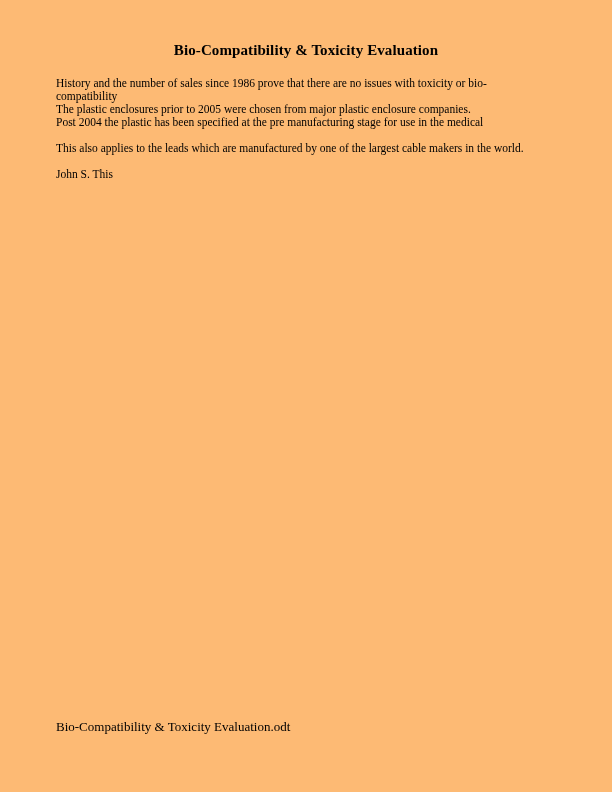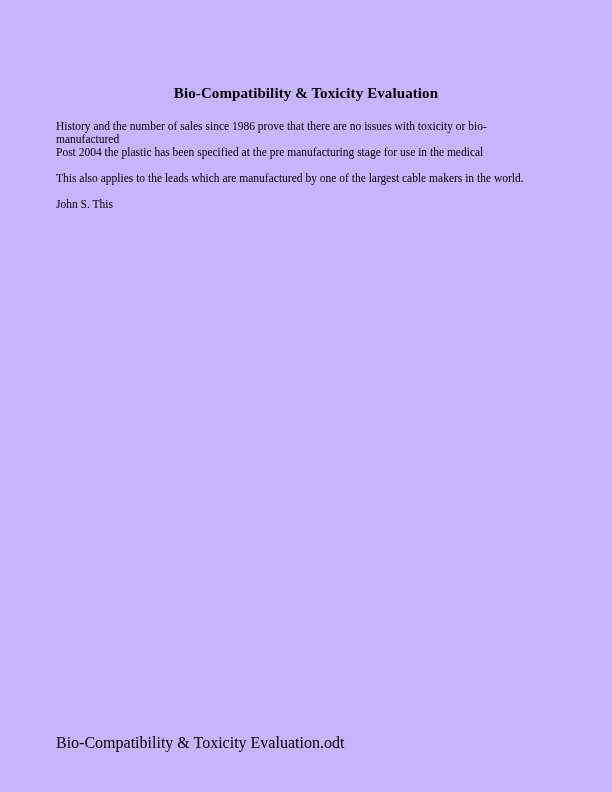--- a/index.html
+++ b/index.html
@@ -5,24 +5,24 @@
   html, body {
     margin: 0;
     padding: 0;
     background: #ffffff;
   }
   .page {
     position: relative;
     width: 612px;
     height: 792px;
     box-sizing: border-box;
-    background: #c4b5fd;
+    background: #fdba74;
     color: #000000;
     font-family: "Liberation Serif", "DejaVu Serif", serif;
-    padding: 85px 56px 0 56px;
+    padding: 42px 56px 0 56px;
     overflow: hidden;
   }
   .doc-title {
     margin: 0 0 18px 0;
     font-size: 15px;
     line-height: 17px;
     font-weight: bold;
     text-align: center;
     letter-spacing: 0.1px;
   }
@@ -31,36 +31,36 @@
     font-size: 11.5px;
     line-height: 13px;
   }
   .line {
     white-space: nowrap;
   }
   .footer {
     position: absolute;
     left: 56px;
     top: 720px;
-    font-size: 16px;
+    font-size: 13px;
     line-height: 13px;
     white-space: nowrap;
-    margin-top: 16px;
   }
 </style>
 </head>
 <body>
 
 <div class="page">
 
   <h1 class="doc-title">Bio-Compatibility &amp; Toxicity Evaluation</h1>
 
   <div class="para">
     <div class="line">History and the number of sales since 1986 prove that there are no issues with toxicity or bio-</div>
-    <div class="line">manufactured</div>
+    <div class="line">compatibility</div>
+    <div class="line">The plastic enclosures prior to 2005 were chosen from major plastic enclosure companies.</div>
     <div class="line">Post 2004 the plastic has been specified at the pre manufacturing stage for use in the medical</div>
   </div>
 
   <div class="para">
     <div class="line">This also applies to the leads which are manufactured by one of the largest cable makers in the world.</div>
   </div>
 
 
   <div class="para">
     <div class="line">John S. This</div>

